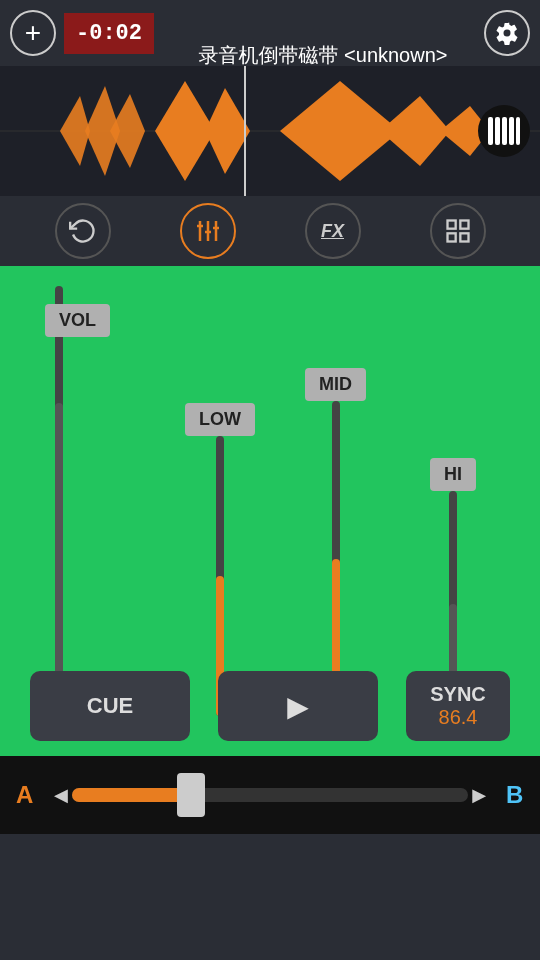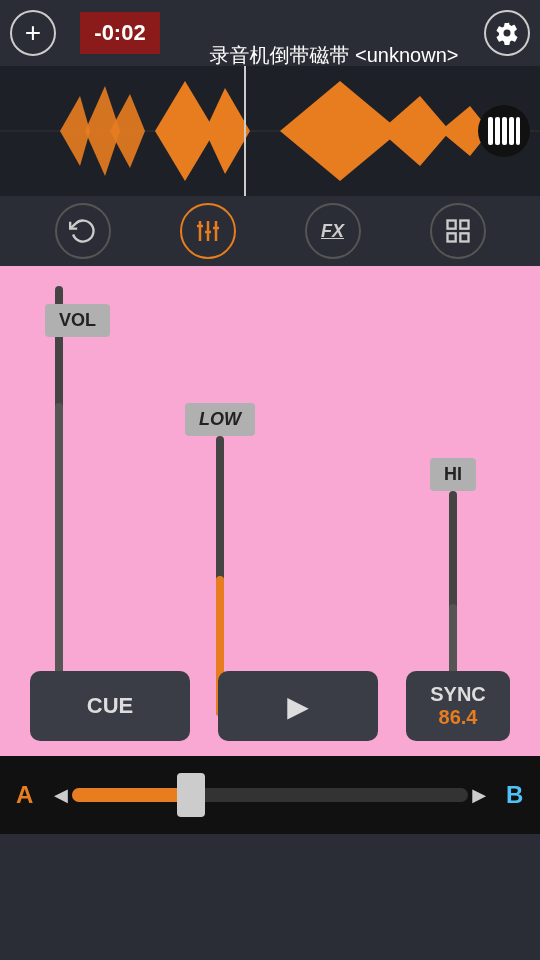--- a/index.html
+++ b/index.html
@@ -35,24 +35,25 @@
       align-items: center;
       justify-content: center;
       flex-shrink: 0;
     }
     .time-display {
       background: #8b1a1a;
       color: #fff;
       font-size: 22px;
       font-weight: bold;
       padding: 8px 12px;
-      margin: 0 24px;
+      margin: 0 8px;
       min-width: 80px;
       text-align: center;
       flex-shrink: 0;
+      font-family: Liberation Mono, monospace;
     }
     .track-title {
       color: #fff;
       font-size: 20px;
       flex: 1;
       text-align: center;
       overflow: hidden;
       white-space: nowrap;
       margin-top: 45px;
     }
@@ -130,21 +131,21 @@
       font-weight: bold;
       color: #ccc;
       font-style: italic;
       text-decoration: underline;
     }
 
     
     .mixer-section {
       width: 100%;
       height: 490px;
-      background: #f9a8d4;
+      background: #22c55e;
       position: relative;
       display: flex;
       justify-content: space-around;
       align-items: stretch;
       padding: 10px 20px;
     }
 
     .slider-label {
       background: #b0b0b0;
       color: #222;
@@ -215,21 +216,21 @@
       font-weight: bold;
       cursor: pointer;
       display: flex;
       flex-direction: column;
       align-items: center;
       justify-content: center;
     }
     .sync-bpm {
       color: #e87d20;
       font-size: 20px;
-      font-weight: bold;
+      font-weight: normal;
     }
 
     
     .crossfader-bar {
       width: 100%;
       height: 78px;
       background: #111;
       display: flex;
       align-items: center;
       position: relative;
@@ -373,28 +374,36 @@
 <div class="mixer-section" style="position:relative; height:490px;">
 
   <div class="vol-slider" style="position:absolute; left:55px; top:10px; display:flex; flex-direction:column; align-items:center; height:450px;">
     <div class="slider-label" style="margin-bottom:8px; z-index:10;">VOL</div>
     <div class="slider-line" style="width:8px; height:390px; background:#444; border-radius:4px; position:relative;">
       <div style="position:absolute; bottom:0; width:100%; height:70%; background:#555; border-radius:4px;"></div>
     </div>
   </div>
 
   <div style="position:absolute; left:185px; top:10px; display:flex; flex-direction:column; align-items:center; height:450px;">
-    <div style="height:160px; display:flex; flex-direction:column; align-items:center; justify-content:flex-end;font-style:italic;">
+    <div style="height:160px; display:flex; flex-direction:column; align-items:center; justify-content:flex-end;">
       <div class="slider-label">LOW</div>
     </div>
     <div class="slider-line" style="width:8px; height:280px; background:#444; border-radius:4px; position:relative; margin-top:0;">
       <div style="position:absolute; bottom:0; width:100%; height:50%; background:#e87d20; border-radius:4px;"></div>
     </div>
   </div>
 
+  <div style="position:absolute; left:305px; top:10px; display:flex; flex-direction:column; align-items:center; height:450px;">
+    <div style="height:125px; display:flex; flex-direction:column; align-items:center; justify-content:flex-end;">
+      <div class="slider-label">MID</div>
+    </div>
+    <div class="slider-line" style="width:8px; height:315px; background:#444; border-radius:4px; position:relative; margin-top:0;">
+      <div style="position:absolute; bottom:0; width:100%; height:50%; background:#e87d20; border-radius:4px;"></div>
+    </div>
+  </div>
 
   <div style="position:absolute; left:430px; top:10px; display:flex; flex-direction:column; align-items:center; height:450px;">
     <div style="height:215px; display:flex; flex-direction:column; align-items:flex-end; justify-content:flex-end;">
       <div class="slider-label">HI</div>
     </div>
     <div class="slider-line" style="width:8px; height:225px; background:#444; border-radius:4px; position:relative; margin-top:0;">
       <div style="position:absolute; bottom:0; width:100%; height:50%; background:#555; border-radius:4px;"></div>
     </div>
   </div>
 

